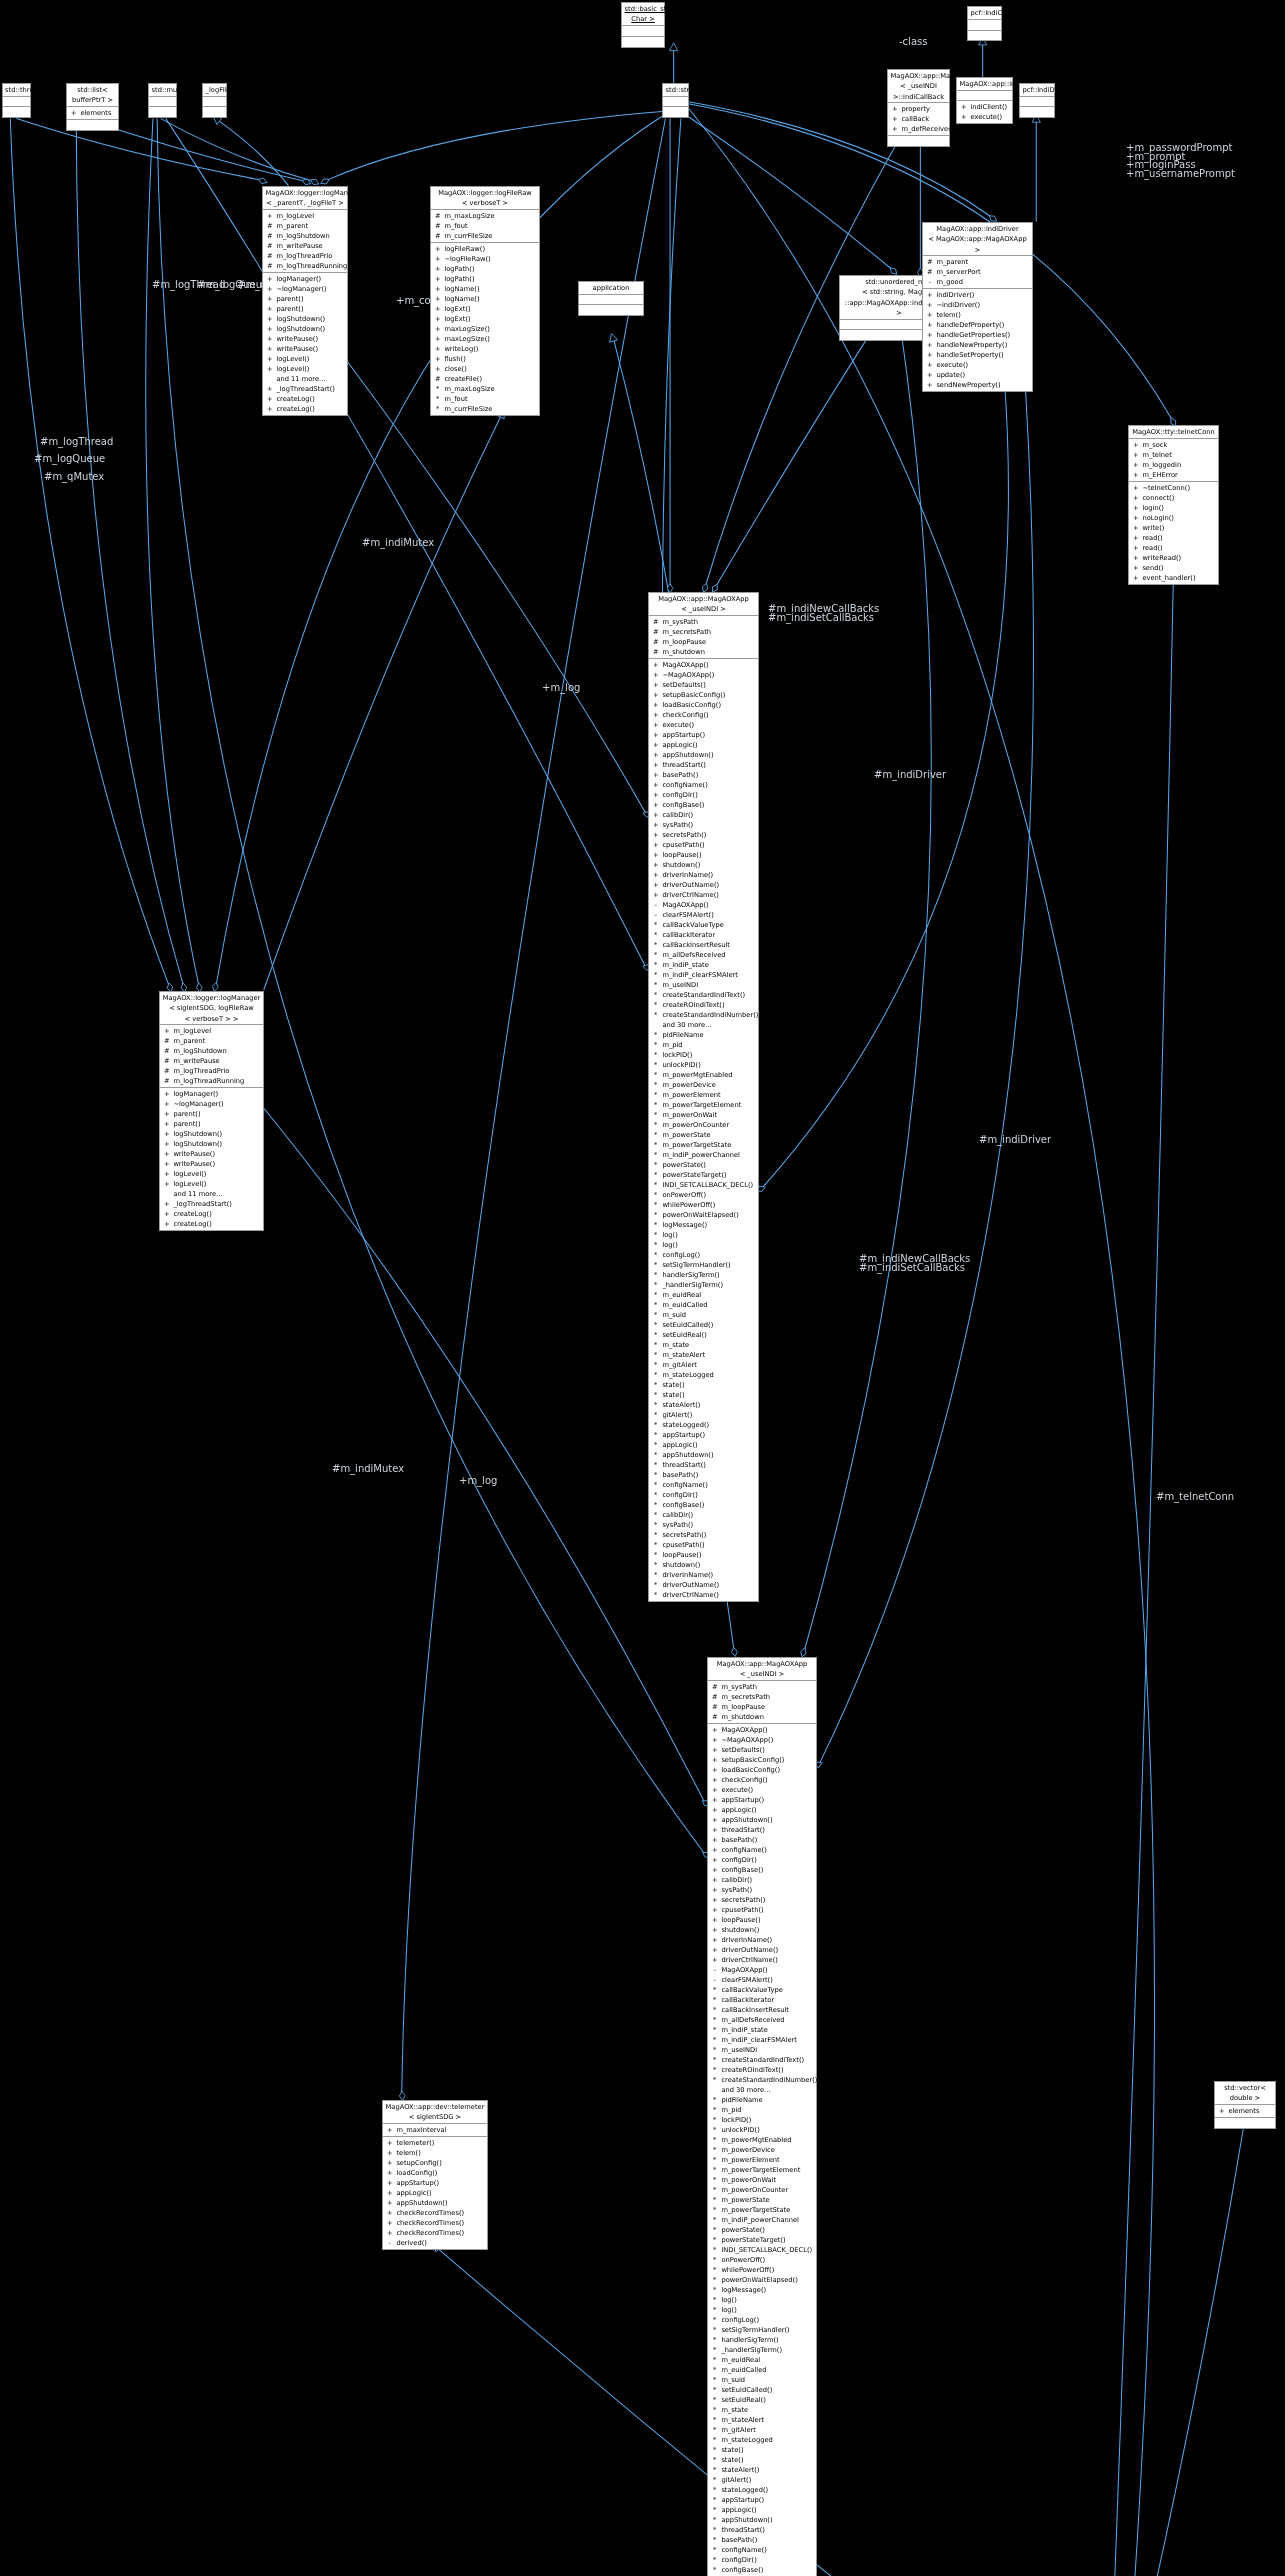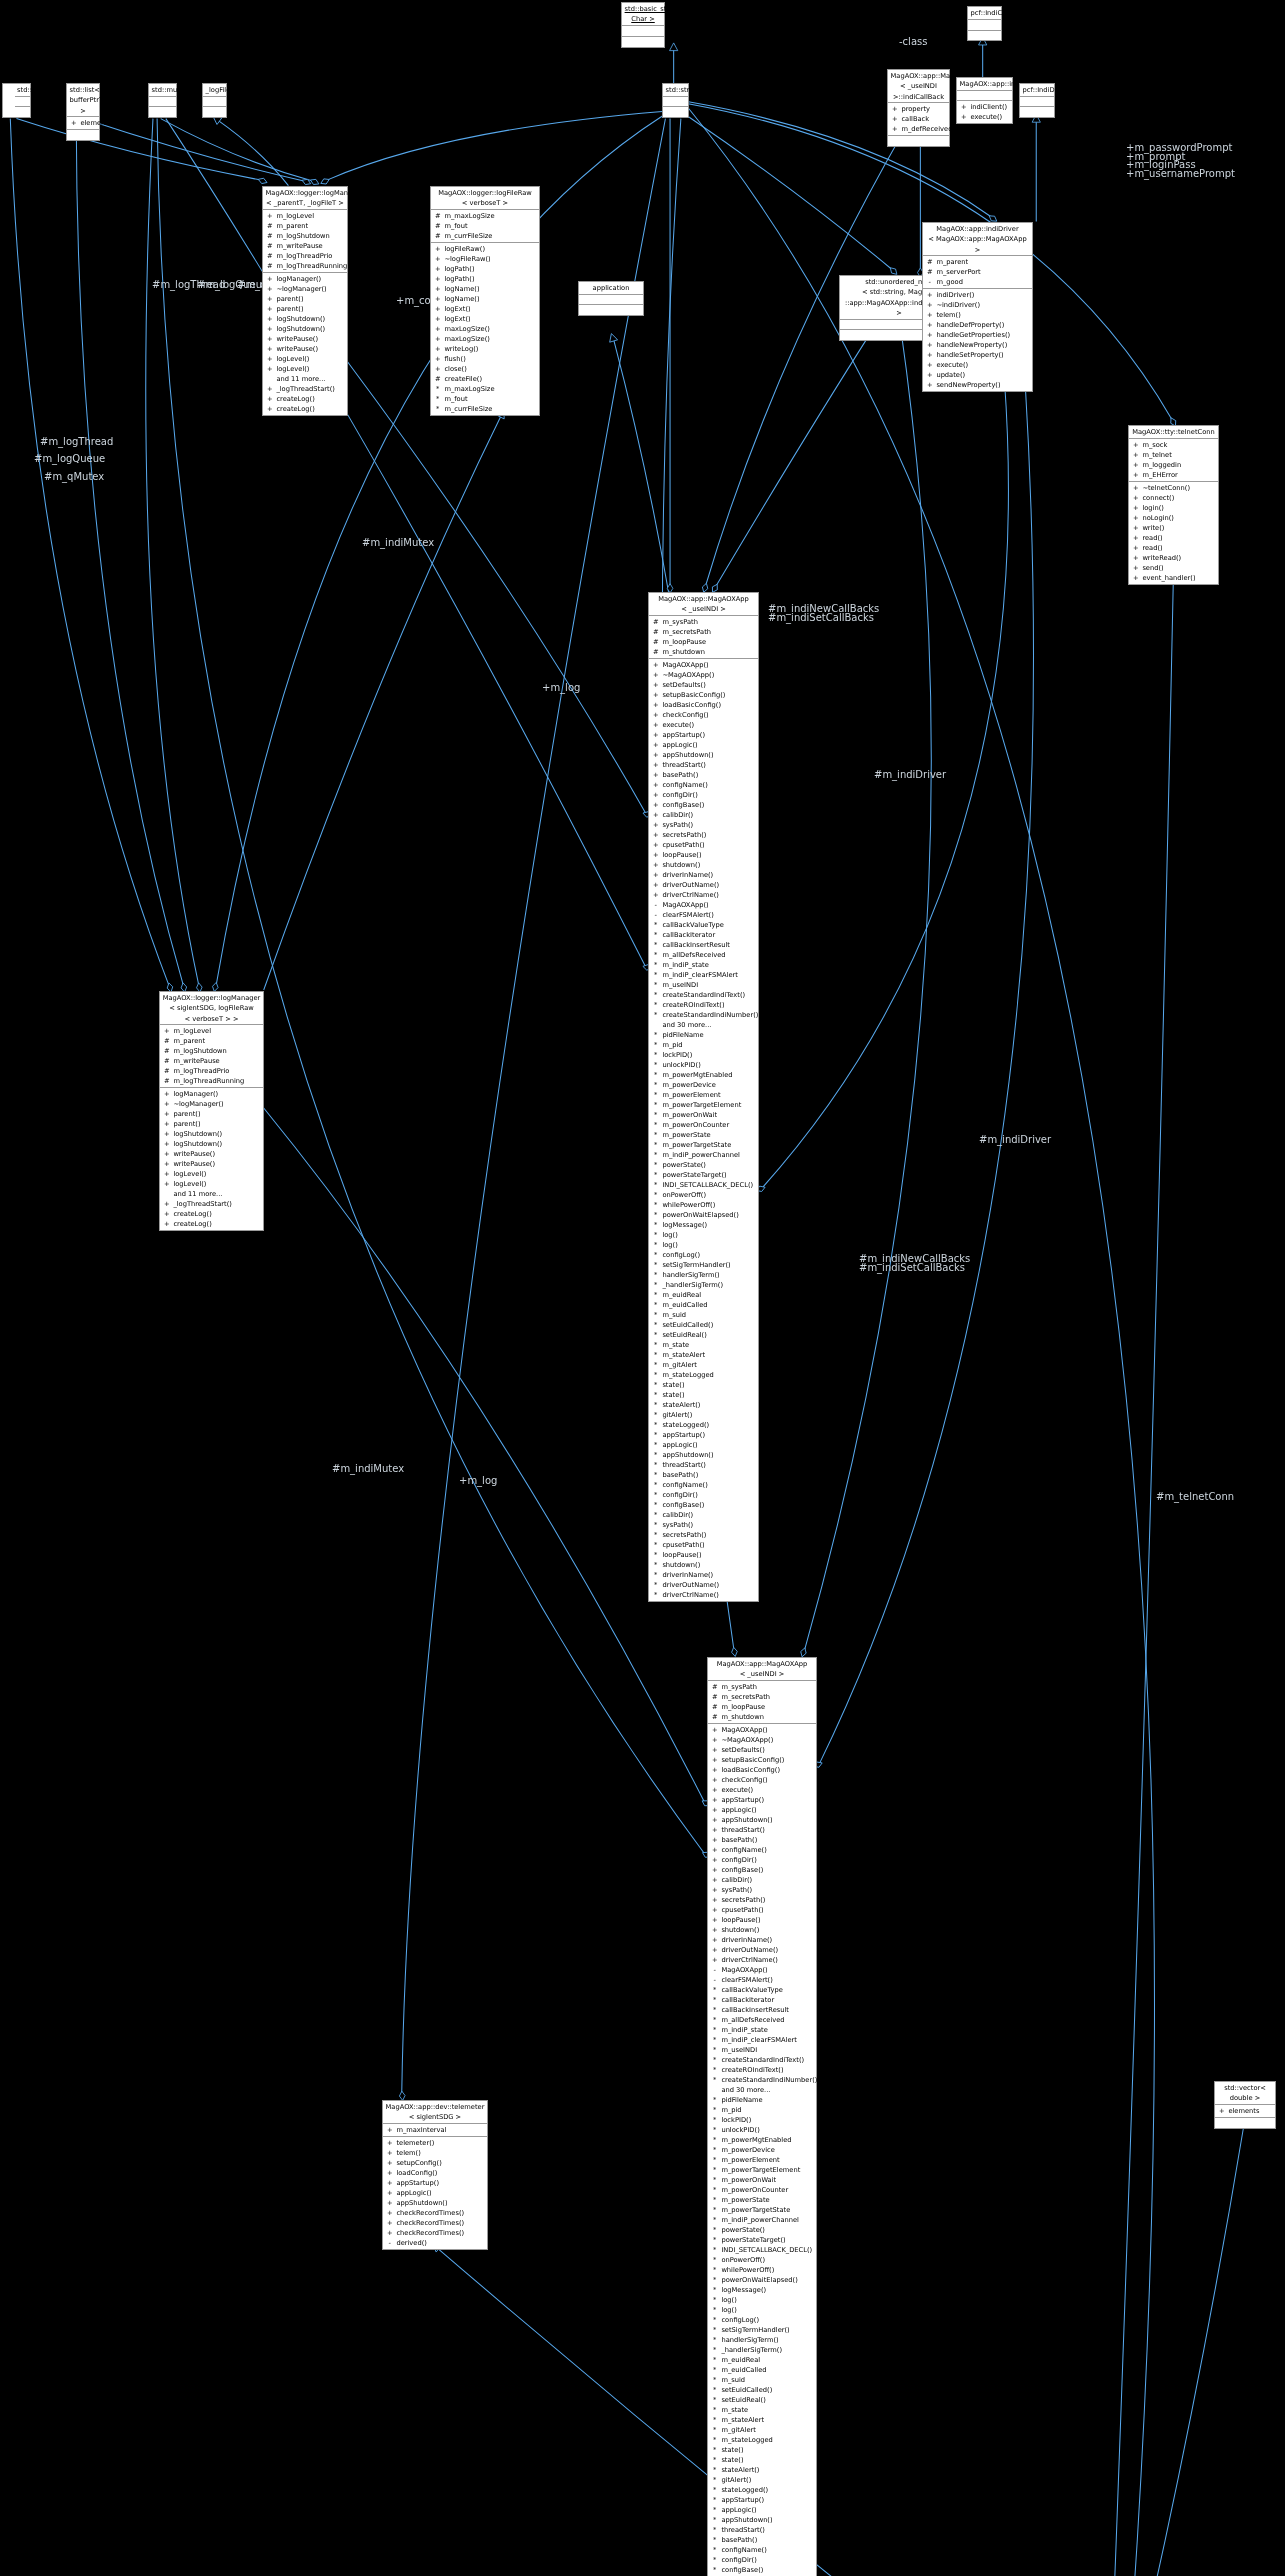--- a/index.html
+++ b/index.html
@@ -95,28 +95,28 @@
       <polygon class="mark" transform="translate(2152,5283) rotate(-177)" points="0,-9 5.5,0 0,9 -5.5,0"></polygon>
       <polygon class="mark" transform="translate(2182,5284) rotate(-160)" points="0,-9 5.5,0 0,9 -5.5,0"></polygon>
       <polygon class="mark" transform="translate(1257,1580) rotate(107)" points="0,-9 5.5,0 0,9 -5.5,0"></polygon>
       <polygon class="mark" transform="translate(1371,3500) rotate(121)" points="0,-9 5.5,0 0,9 -5.5,0"></polygon>
       <polygon class="mark" transform="translate(1369,1140) rotate(-163)" points="0,-9 5.5,0 0,9 -5.5,0"></polygon>
       <polygon class="mark" transform="translate(1928,423) rotate(125)" points="0,-9 5.5,0 0,9 -5.5,0"></polygon>
       <polygon class="mark" transform="translate(781,4068) rotate(175)" points="0,-9 5.5,0 0,9 -5.5,0"></polygon>
     </g>
   </svg>
   <div id="nodes">
-      <div class="node" style="left: 1.5px; top: 83px; width: 29px; padding-left: 12px;">
+      <div class="node" style="left: 1.5px; top: 83px; width: 29px;">
         <div class="title">
           <div>std::thread</div>
         </div>
         <div class="sec"></div>
         <div class="sec"></div>
       </div>
-      <div class="node" style="left: 66px; top: 83px; width: 34px;">
+      <div class="node" style="left: 66px; top: 83px; width: 53px;">
         <div class="title">
           <div>std::list&lt; bufferPtrT &gt;</div>
         </div>
         <div class="sec">
           <div class="row">
             <span class="mk">+</span>
             <span class="tx">elements</span>
           </div>
         </div>
         <div class="sec"></div>

